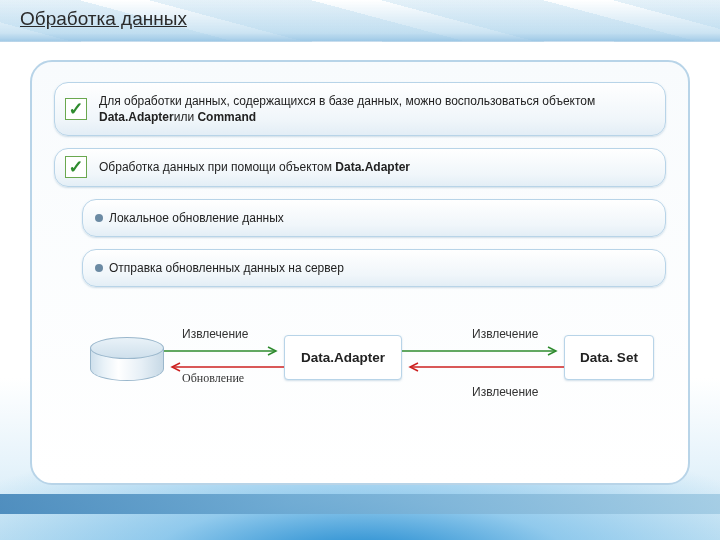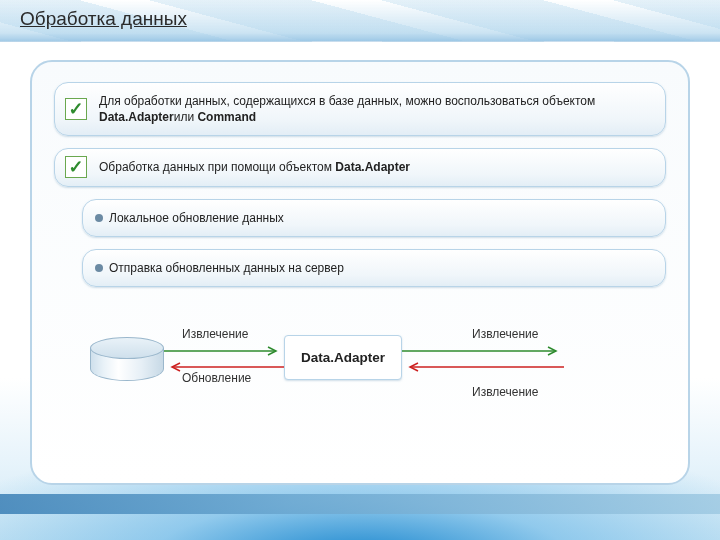--- a/index.html
+++ b/index.html
@@ -83,21 +83,21 @@
     border-left: 1px solid #9ab7cc; border-right: 1px solid #9ab7cc;
     border-bottom-left-radius: 37px 12px; border-bottom-right-radius: 37px 12px;
     border-bottom: 1px solid #9ab7cc;
   }
   .lbl {
     position: absolute;
     font-size: 12px; color: #333;
     white-space: nowrap;
   }
   .lbl.extract1 { left: 128px; top: 28px; }
-  .lbl.update1  { left: 128px; top: 72px; }
+  .lbl.update1  { left: 128px; top: 72px; font-family: Liberation Serif, serif; }
   .lbl.fill     { left: 418px; top: 28px; }
   .lbl.extract2 { left: 418px; top: 86px; }
 
   .box {
     position: absolute;
     background: #fff;
     border: 1px solid #b8d4e8;
     border-radius: 4px;
     padding: 14px 10px;
     font-size: 13.5px; font-weight: bold; color: #222;
@@ -152,20 +152,21 @@
       <div class="body"></div>
         <div class="top"></div>
     </div>
 
     <div class="lbl extract1">Извлечение</div>
     <div class="lbl update1">Обновление</div>
     <div class="lbl fill">Извлечение</div>
     <div class="lbl extract2">Извлечение</div>
 
     <div class="box adapter"><span>Data.Adapter</span></div>
+    <div class="box dataset"><span>Data. Set</span></div>
 
     <svg class="arrow" style="left:110px; top:48px;" width="120" height="8">
       <line class="green" x1="0" y1="4" x2="112" y2="4"></line>
       <polyline class="head green" points="104,0 112,4 104,8"></polyline>
     </svg>
     <svg class="arrow" style="left:110px; top:64px;" width="120" height="8">
       <line class="red" x1="8" y1="4" x2="120" y2="4"></line>
       <polyline class="head red" points="16,0 8,4 16,8"></polyline>
     </svg>
 

